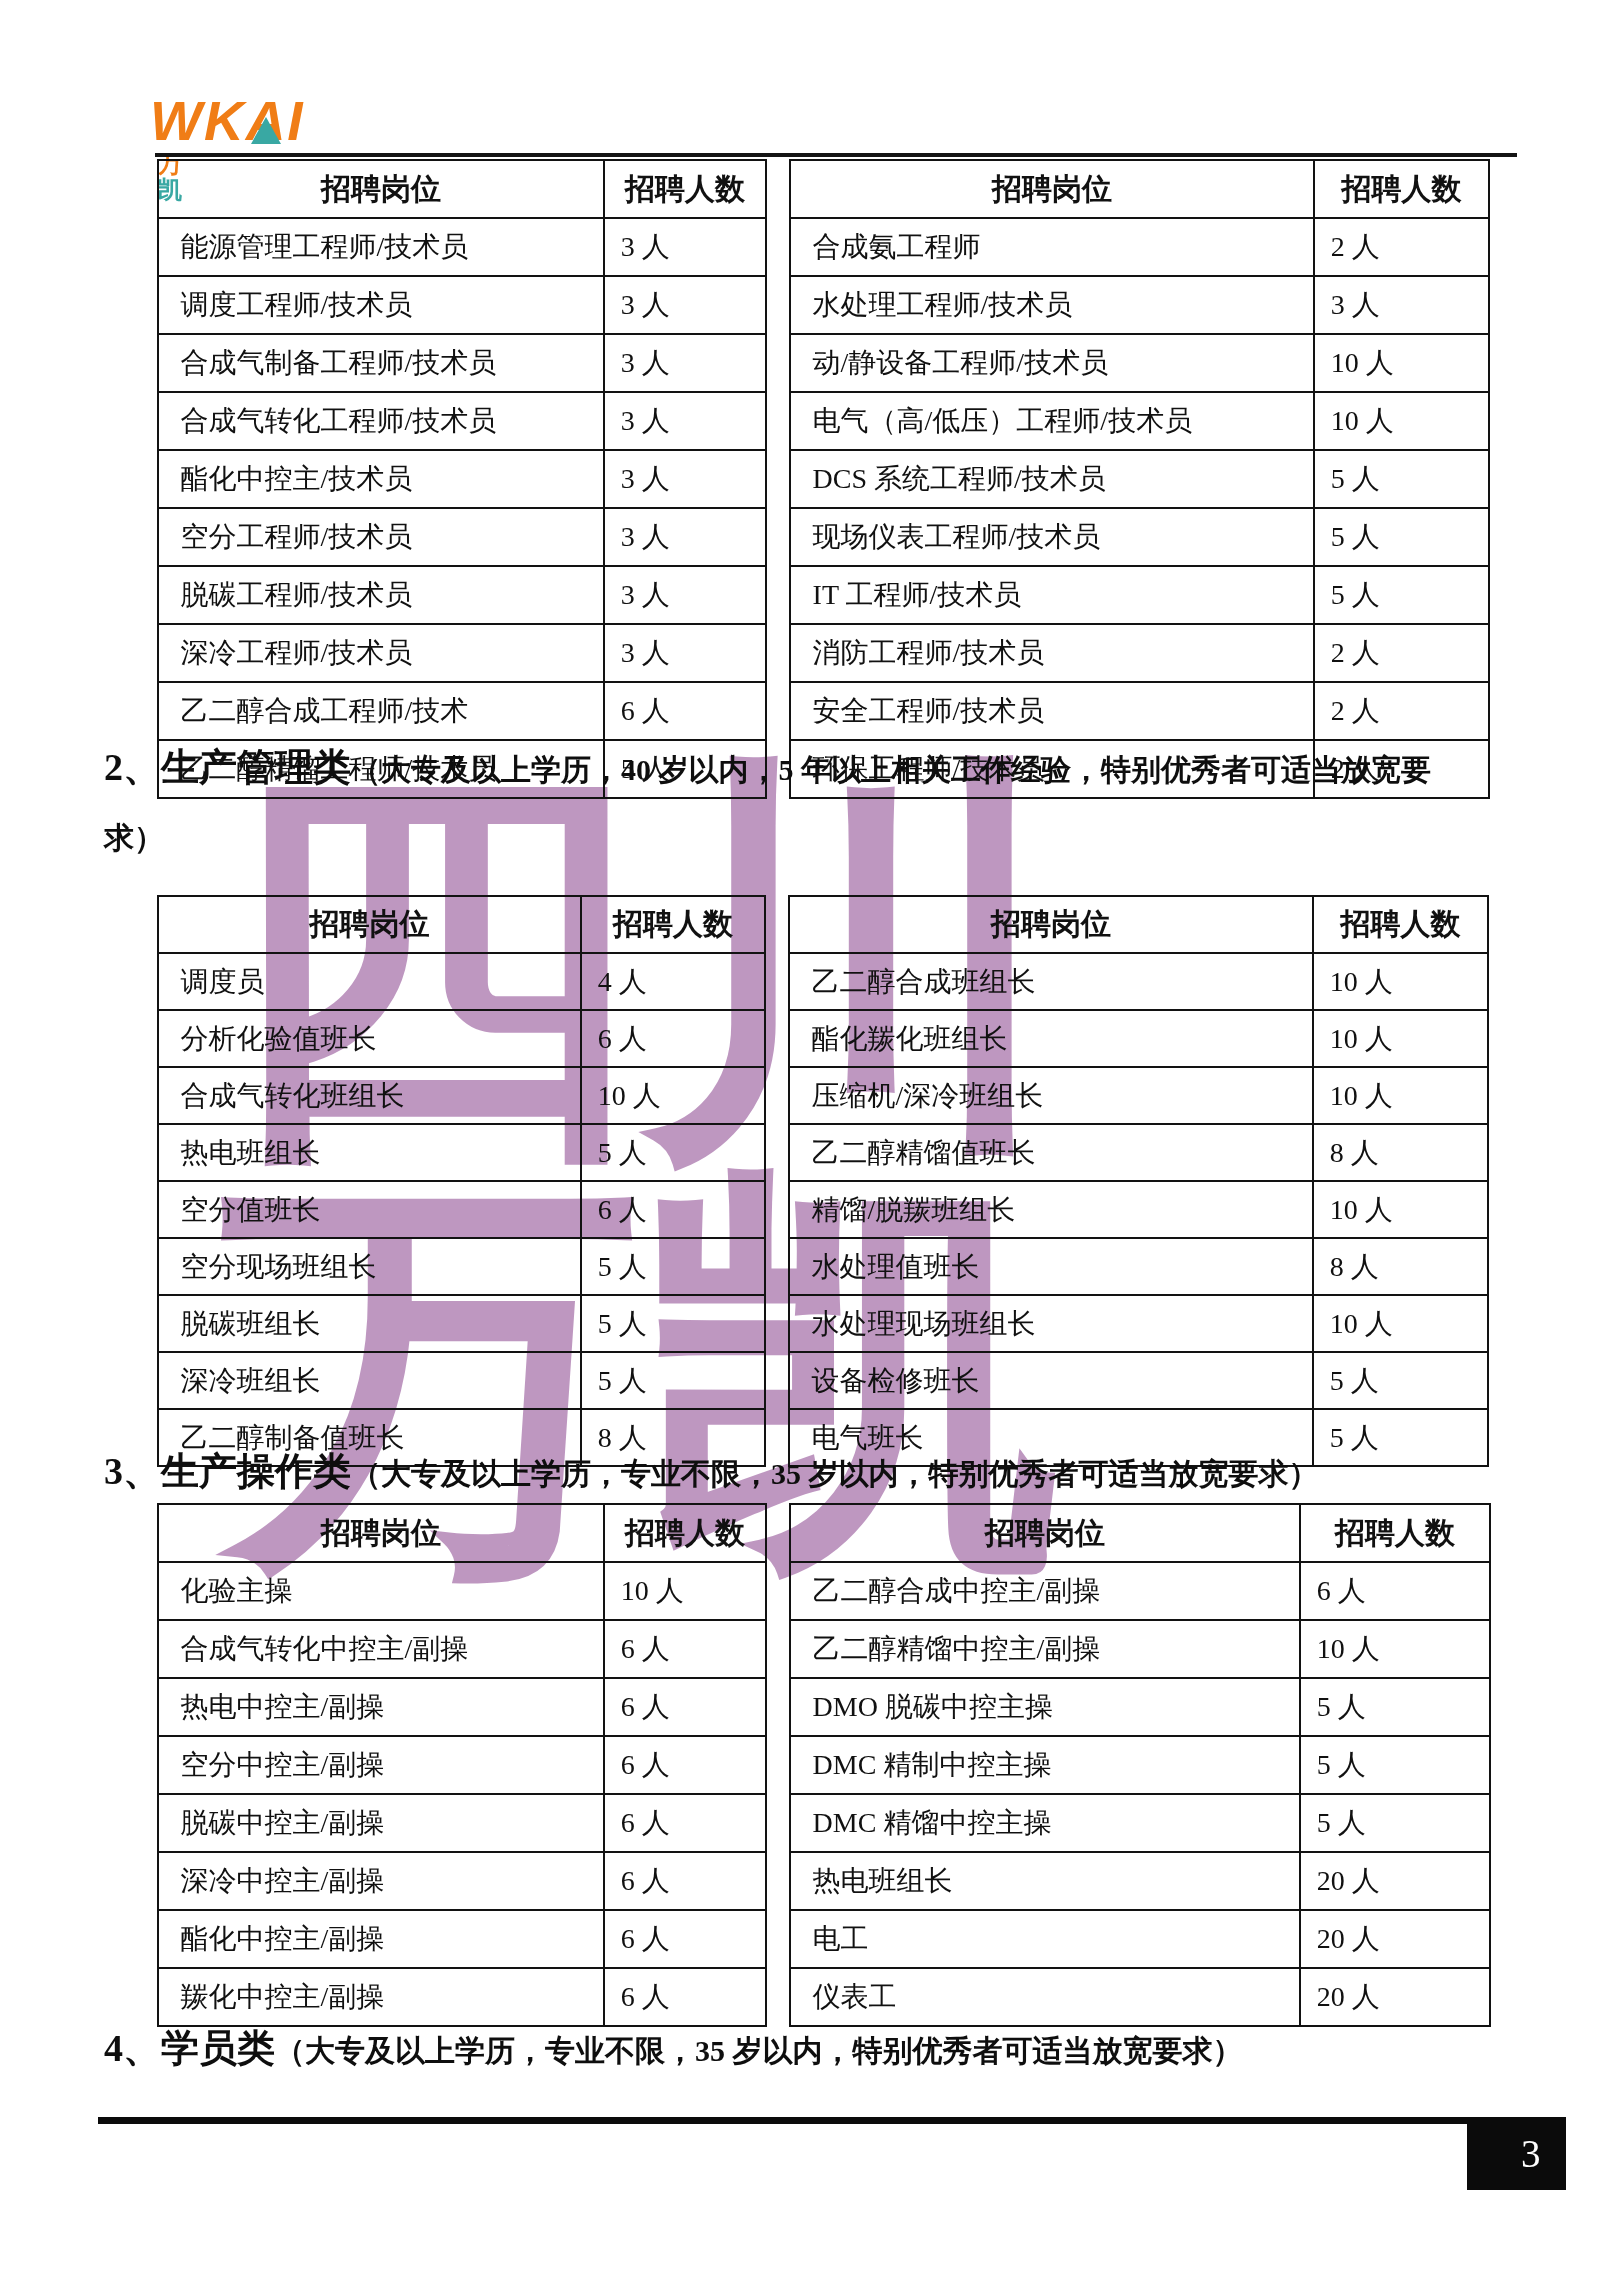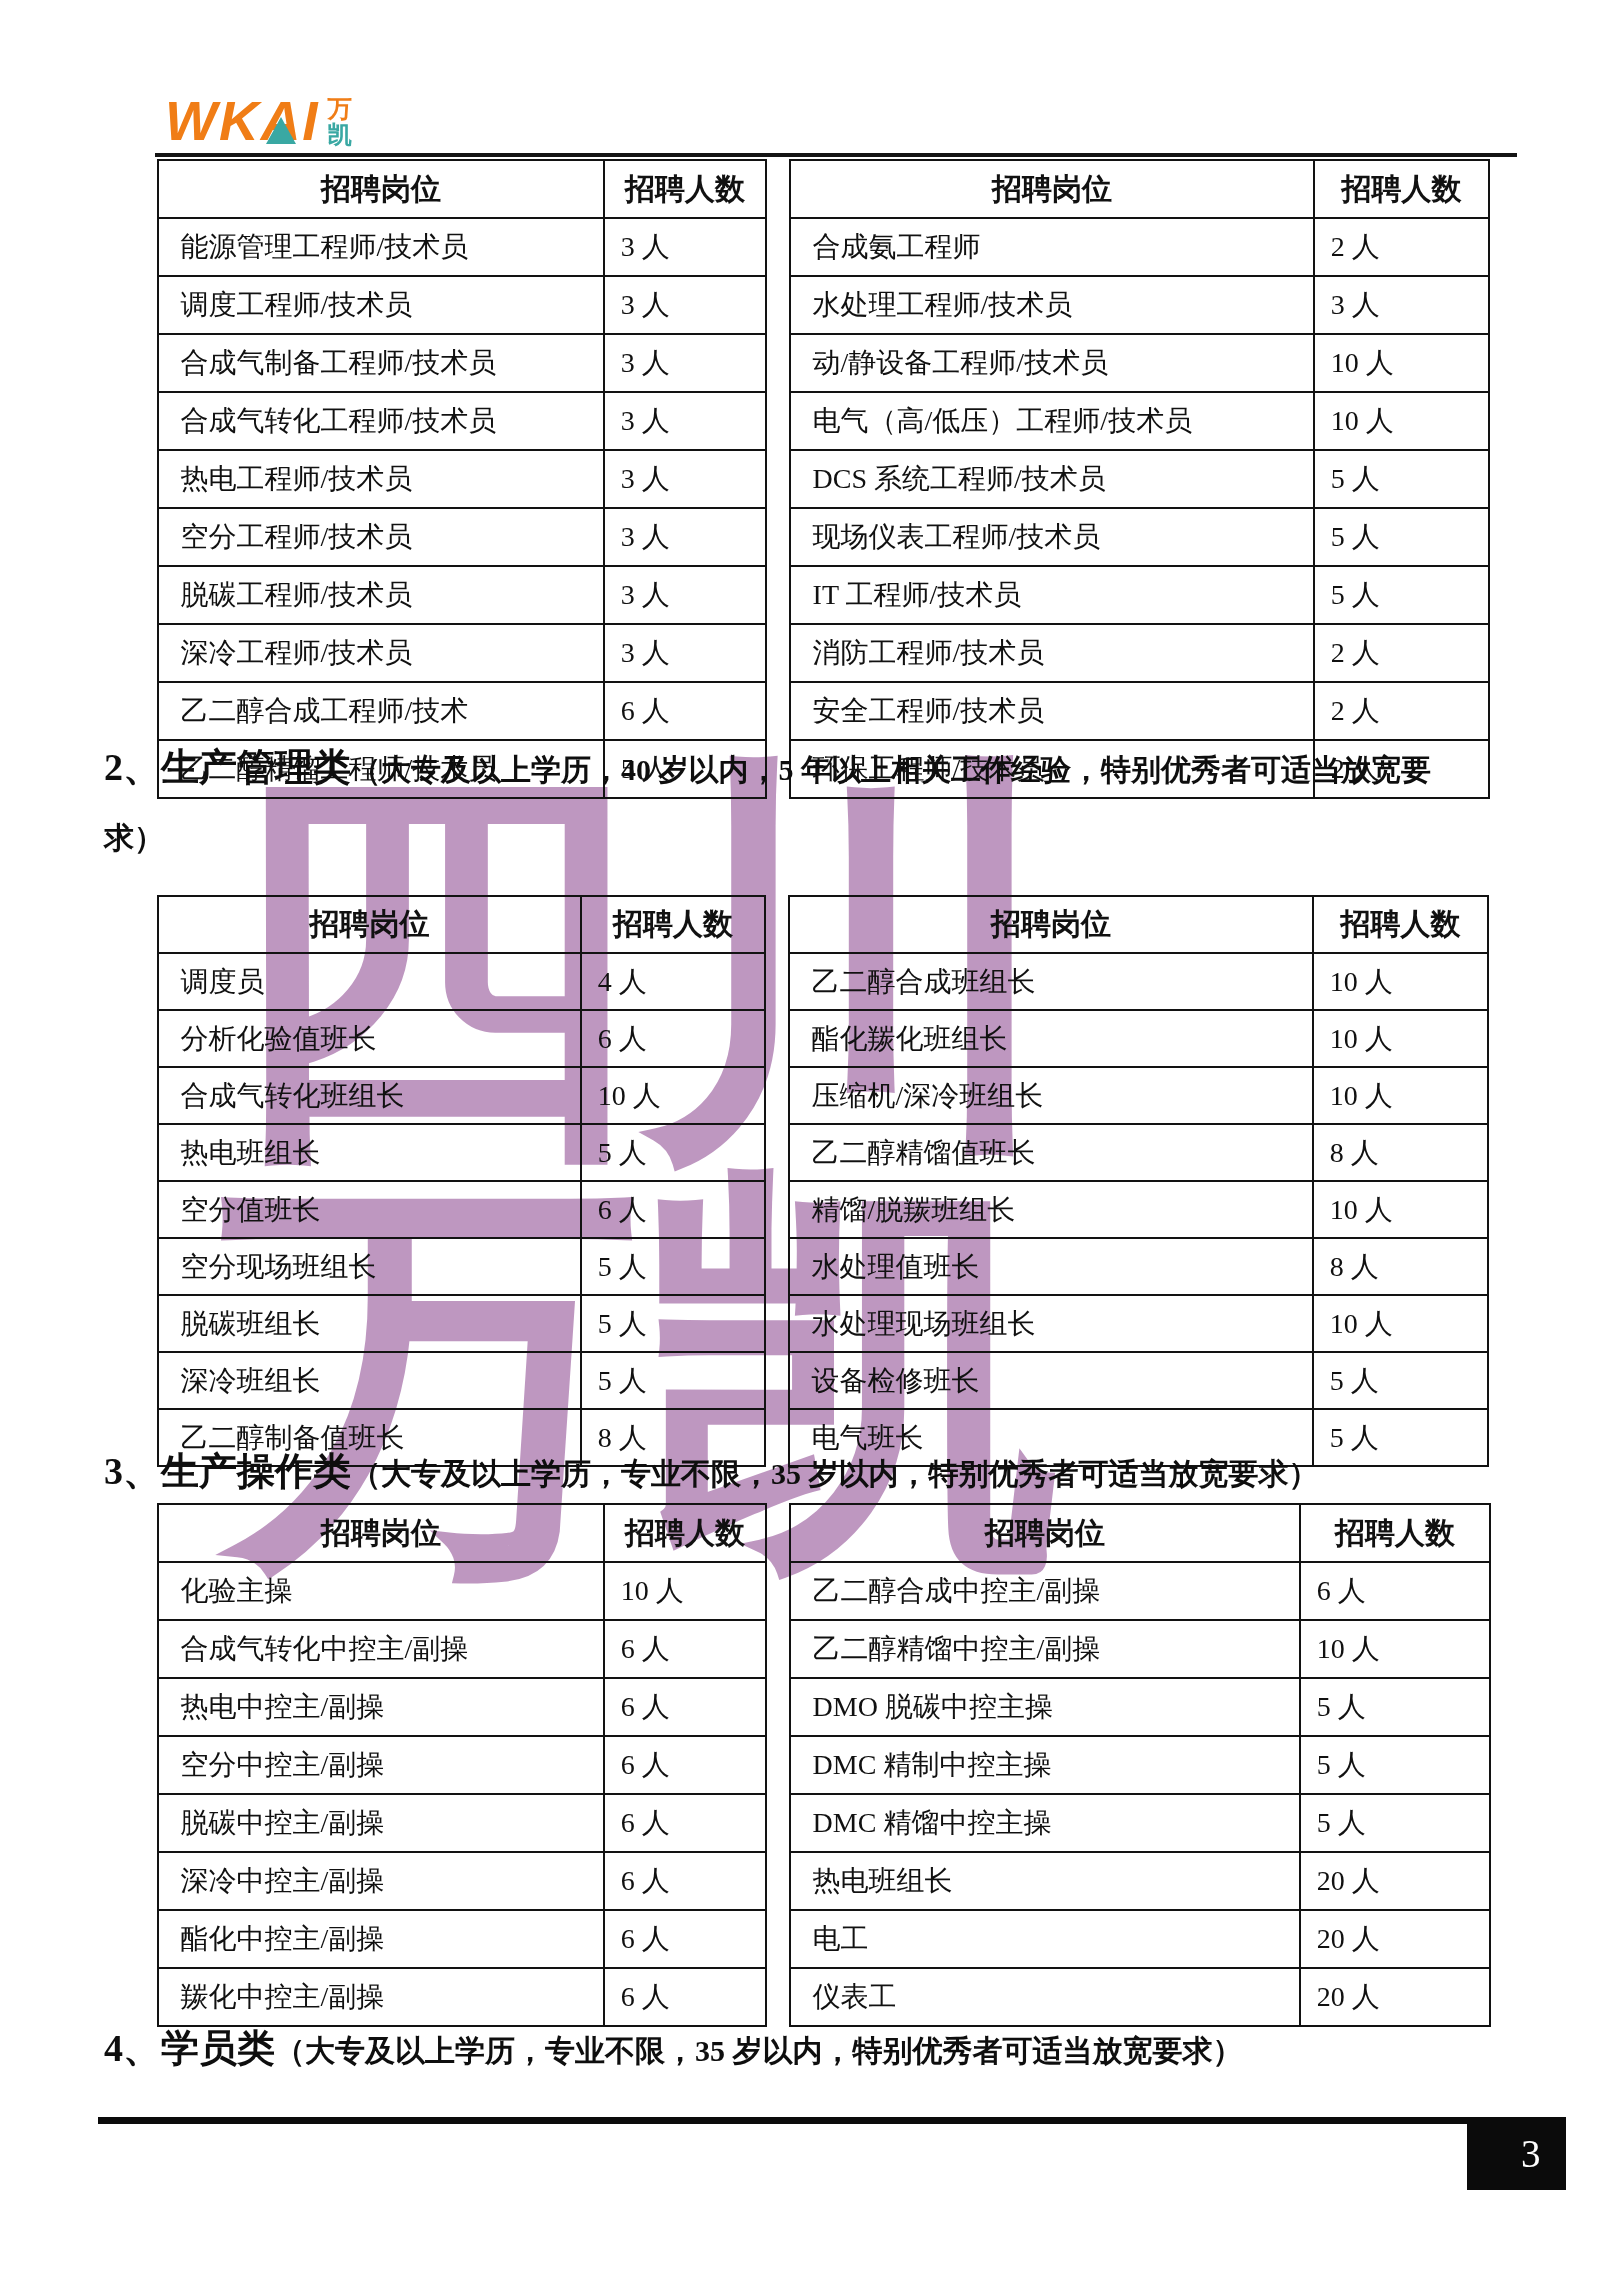--- a/index.html
+++ b/index.html
@@ -20,21 +20,21 @@
     font-size: 421px;
     line-height: 0.98;
     font-weight: 700;
     color: #701a75;
     opacity: 0.45;
     font-family: "Liberation Serif", serif;
     user-select: none;
   }
 
   
-  .logo { position: absolute; left: 165px; top: 94px; display: flex; align-items: flex-start; }
+  .logo { position: absolute; left: 150px; top: 94px; display: flex; align-items: flex-start; flex-direction: column; }
   .logo-wkai {
     position: relative;
     font-family: "Liberation Sans", sans-serif;
     font-style: italic; font-weight: 700;
     font-size: 55px; line-height: 1;
     color: #f07d16; letter-spacing: 2px;
   }
   .logo-tri {
     position: absolute;
     left: 101px; bottom: 4.9px;
@@ -137,21 +137,21 @@
           </tr>
           <tr>
             <td class="pos">合成气制备工程师/技术员</td>
             <td class="cnt">3 人</td>
           </tr>
           <tr>
             <td class="pos">合成气转化工程师/技术员</td>
             <td class="cnt">3 人</td>
           </tr>
           <tr>
-            <td class="pos">热电工程师/技术员</td>
+            <td class="pos">酯化中控主/技术员</td>
             <td class="cnt">3 人</td>
           </tr>
           <tr>
             <td class="pos">空分工程师/技术员</td>
             <td class="cnt">3 人</td>
           </tr>
           <tr>
             <td class="pos">脱碳工程师/技术员</td>
             <td class="cnt">3 人</td>
           </tr>

